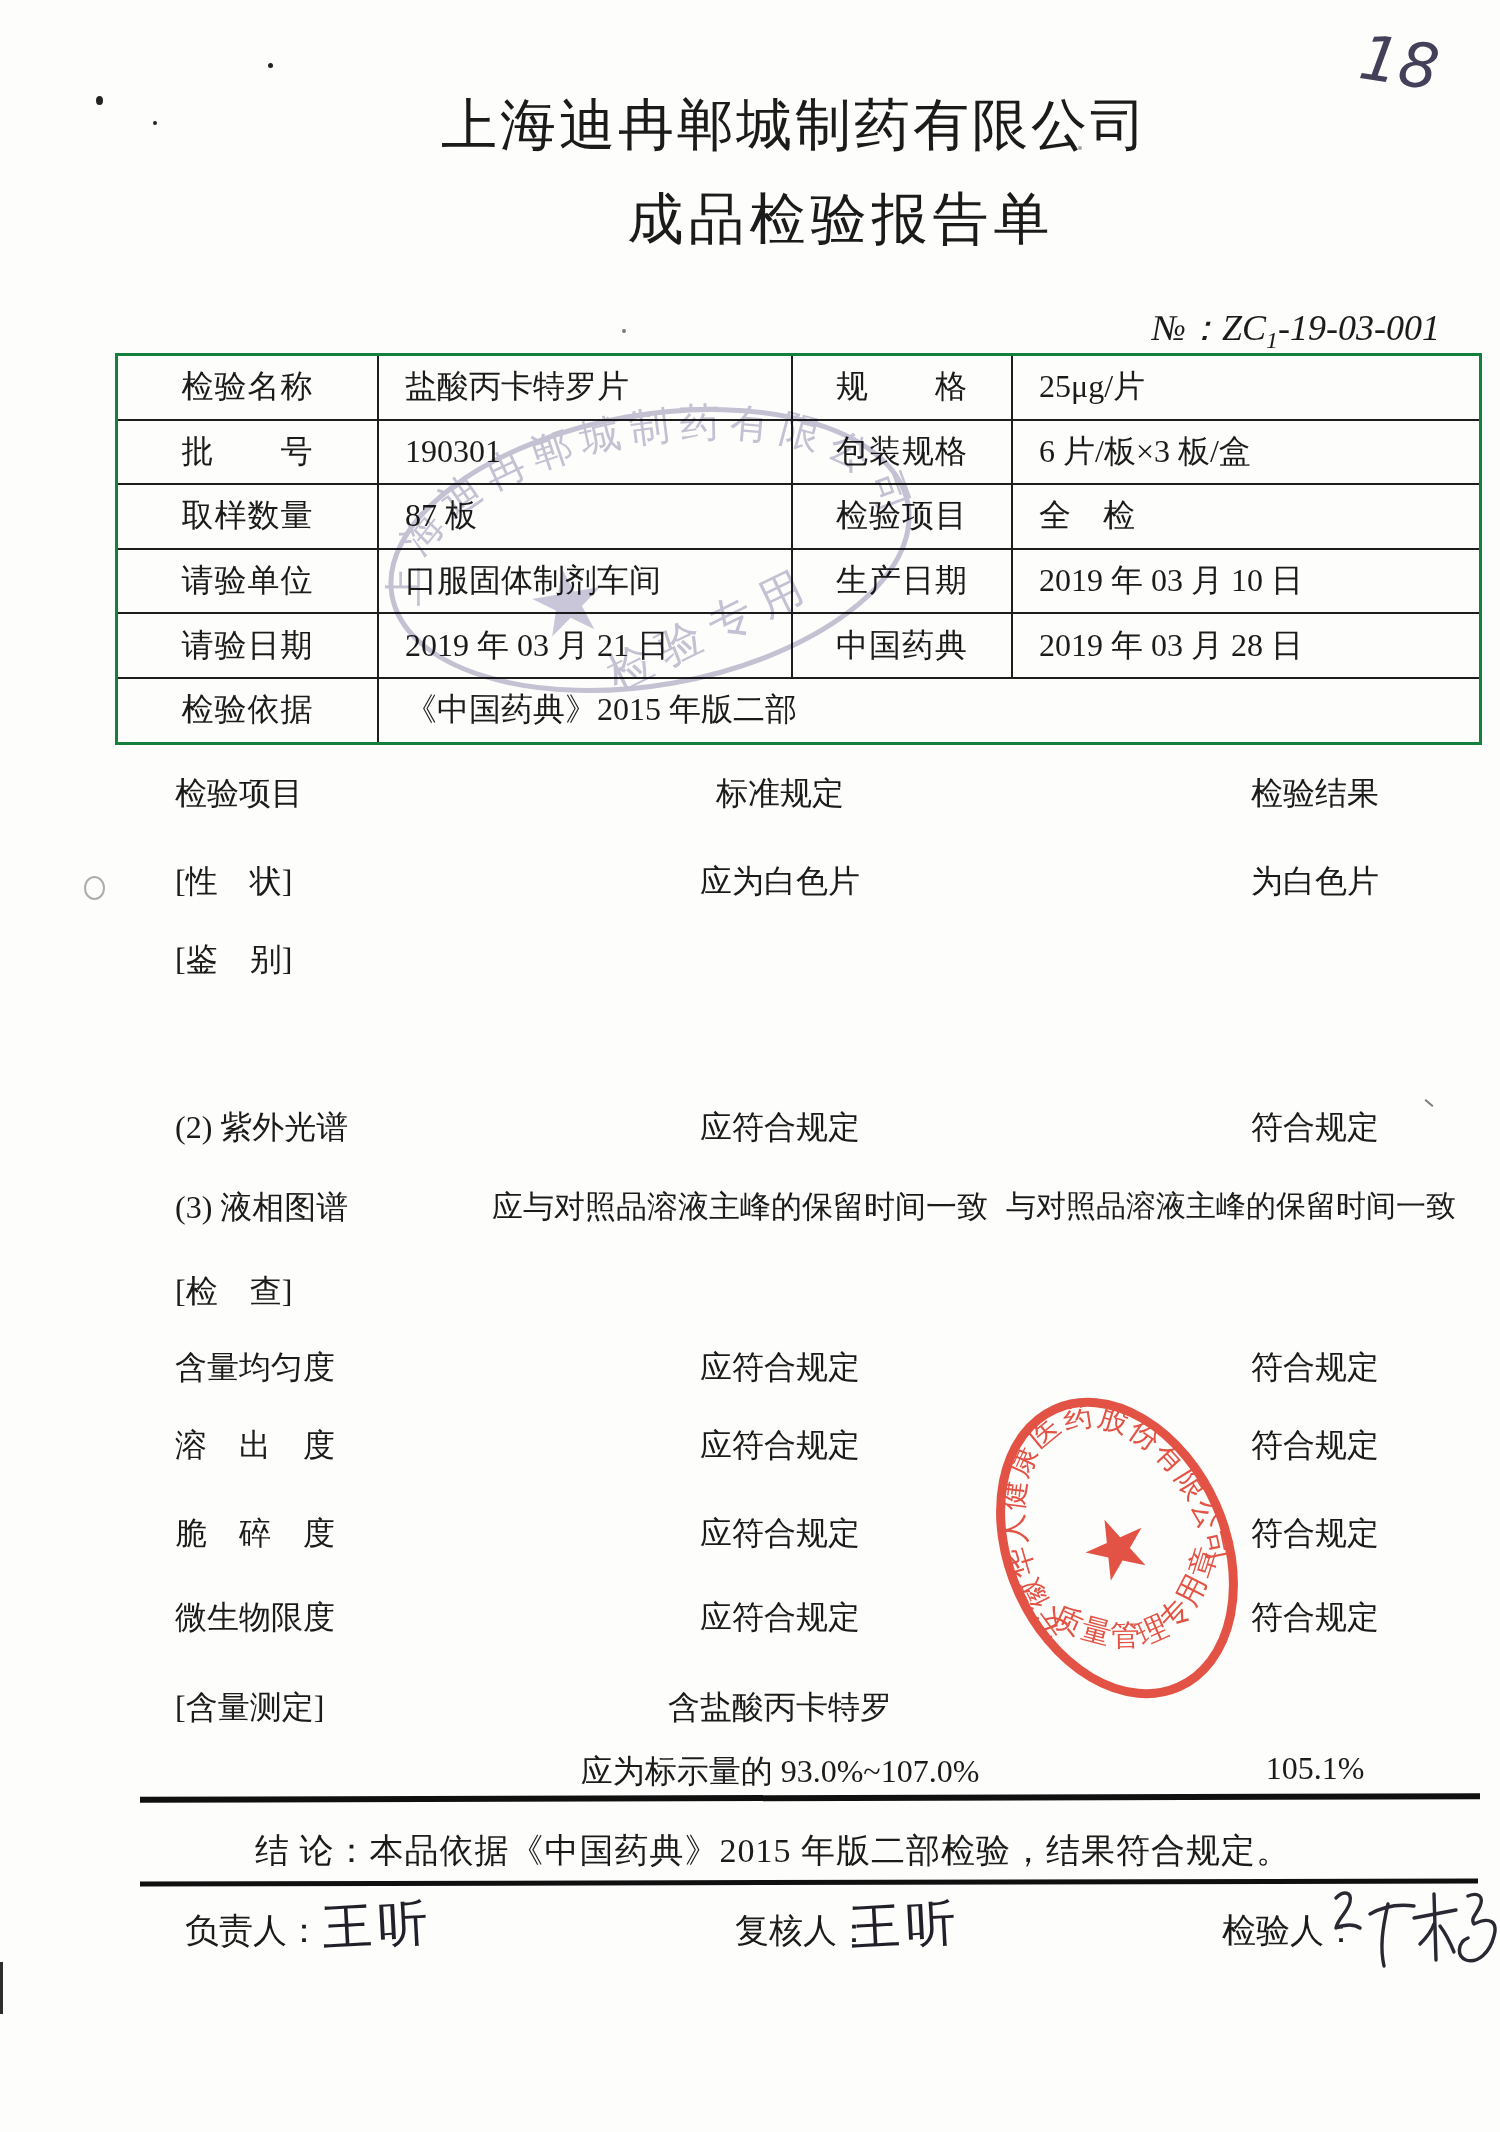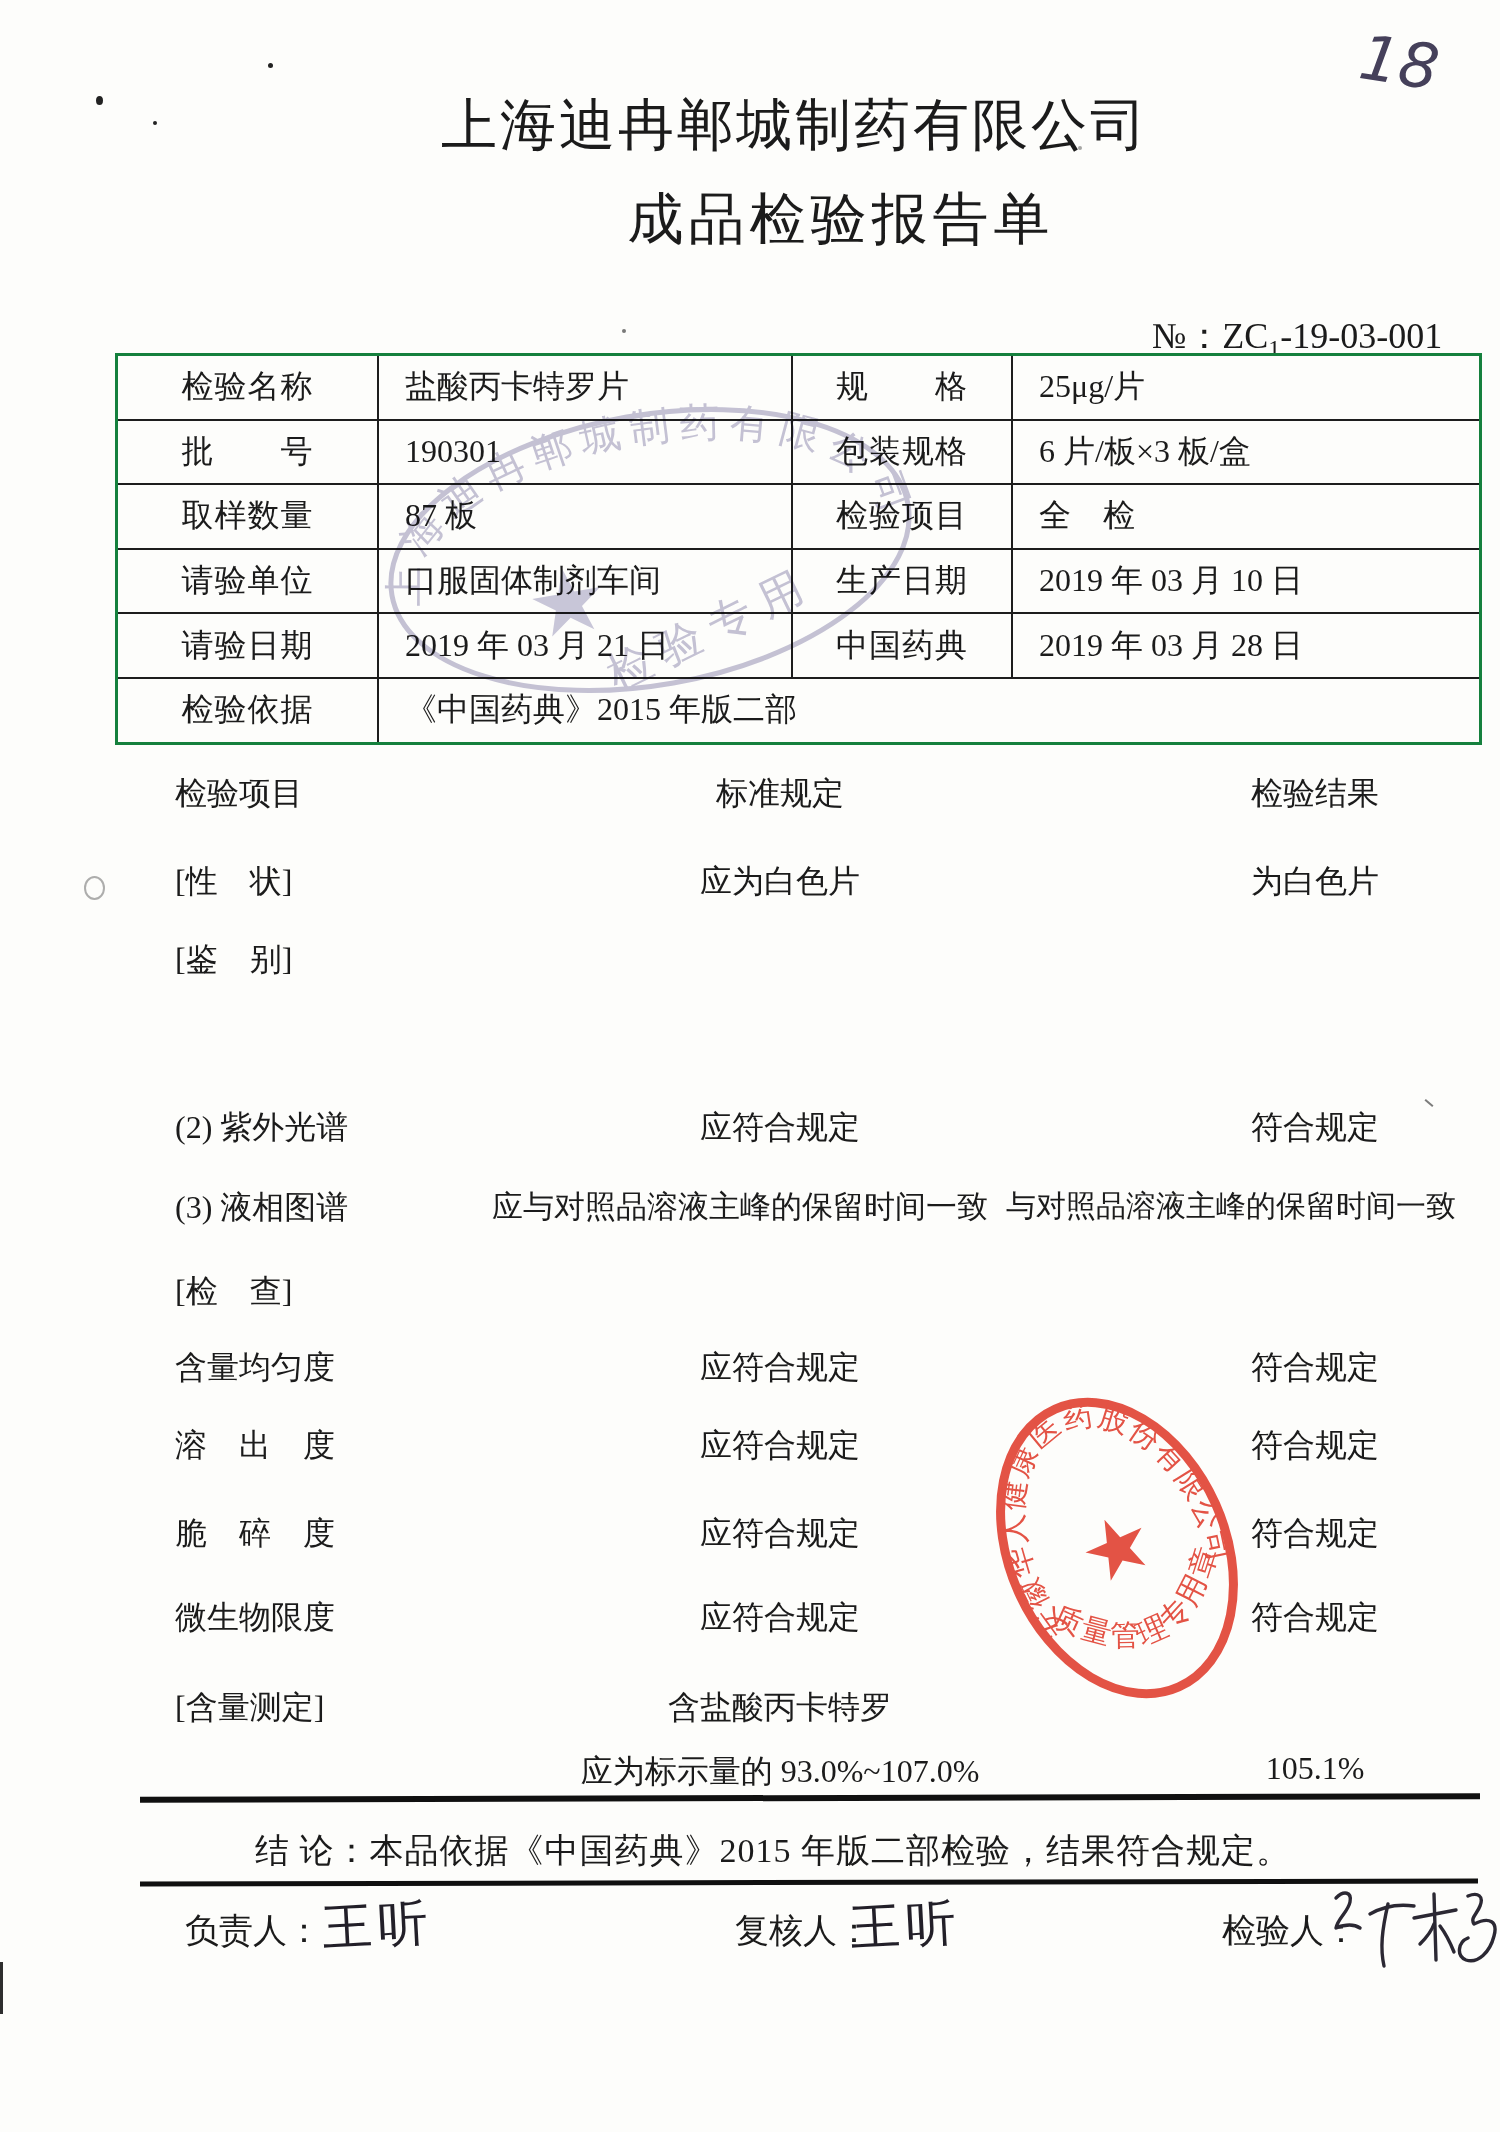--- a/index.html
+++ b/index.html
@@ -4,21 +4,21 @@
 <style>
   html,body{margin:0;padding:0;background:#e8e8e6;}
   #page{position:relative;width:1500px;height:2132px;background:#fdfdfb;margin:0 auto;
         font-family:"Liberation Serif","DejaVu Serif",serif;color:#1b1b1b;overflow:hidden;}
   .abs{position:absolute;}
   
   #corner-no{left:1360px;top:26px;font-family:"DejaVu Sans",sans-serif;font-style:italic;
              font-size:62px;color:#45405a;transform:rotate(9deg);font-weight:400;}
   #doc-title{left:795px;top:88px;transform:translateX(-50%);font-size:56px;letter-spacing:3px;white-space:nowrap;}
   #doc-subtitle{left:820px;top:182px;transform:translateX(-50%);font-size:56px;letter-spacing:5px;white-space:nowrap;margin-left:21px;}
-  #report-no{left:1152px;top:312px;font-size:36px;white-space:nowrap;}
+  #report-no{left:1152px;top:304px;font-size:36px;white-space:nowrap;font-style:italic;}
   #report-no sub{font-size:24px;}
   
   #info-table{left:115px;top:353px;width:1361px;border:3px solid #15803d;
               display:grid;grid-template-columns:261px 414px 220px auto;}
   #info-table .cell{border-right:2px solid #1d1d1d;border-bottom:2px solid #1d1d1d;
                     height:62.6px;display:flex;align-items:center;font-size:32px;}
   #info-table .lab{justify-content:center;letter-spacing:1px;}
   #info-table .val{padding-left:26px;}
   #info-table .last-col{border-right:none;}
   #info-table .last-row{border-bottom:none;}

